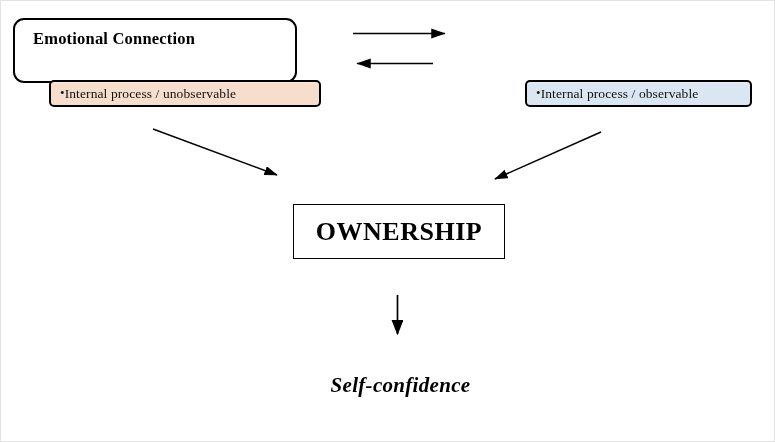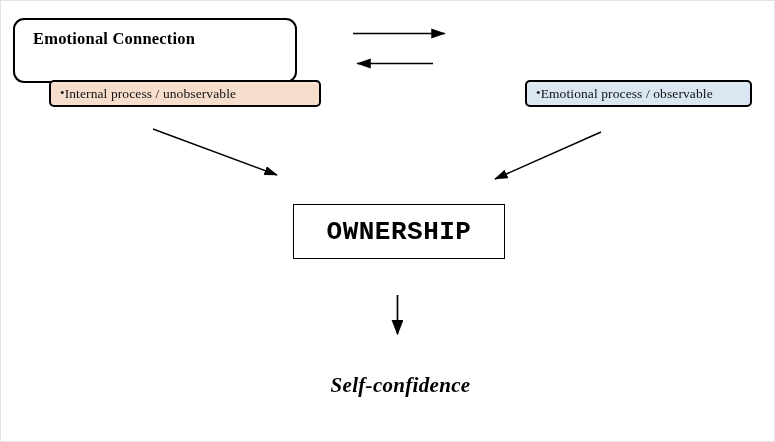--- a/index.html
+++ b/index.html
@@ -92,21 +92,21 @@
     left: 292px; top: 203px; width: 212px; height: 55px;
     background: #ffffff;
     border: 1.6px solid #000000;
     box-sizing: border-box;
     z-index: 2;
     display: flex;
     align-items: center;
     justify-content: center;
   }
   #box-ownership .label {
-    font-family: Liberation Mono, monospace;
+    font-family: Liberation Serif, serif;
     font-weight: bold;
     font-size: 26px;
     letter-spacing: 0.5px;
     color: #000000;
   }
 
   
   #outcome {
     position: absolute;
     left: 0; right: 0;
@@ -172,21 +172,21 @@
 
   <div class="callout" id="callout-internal">
     <span class="callout-text">
       <span class="bullet">•</span><span>Internal process / unobservable</span>
     </span>
   </div>
 
 
   <div class="callout" id="callout-external">
     <span class="callout-text">
-      <span class="bullet">•</span><span>Emotional process / observable</span>
+      <span class="bullet">•</span><span>Internal process / observable</span>
     </span>
   </div>
 
   <div id="box-ownership">
     <span class="label">OWNERSHIP</span>
   </div>
 
   <div id="outcome">
     <span class="label">Self-confidence</span>
   </div>

